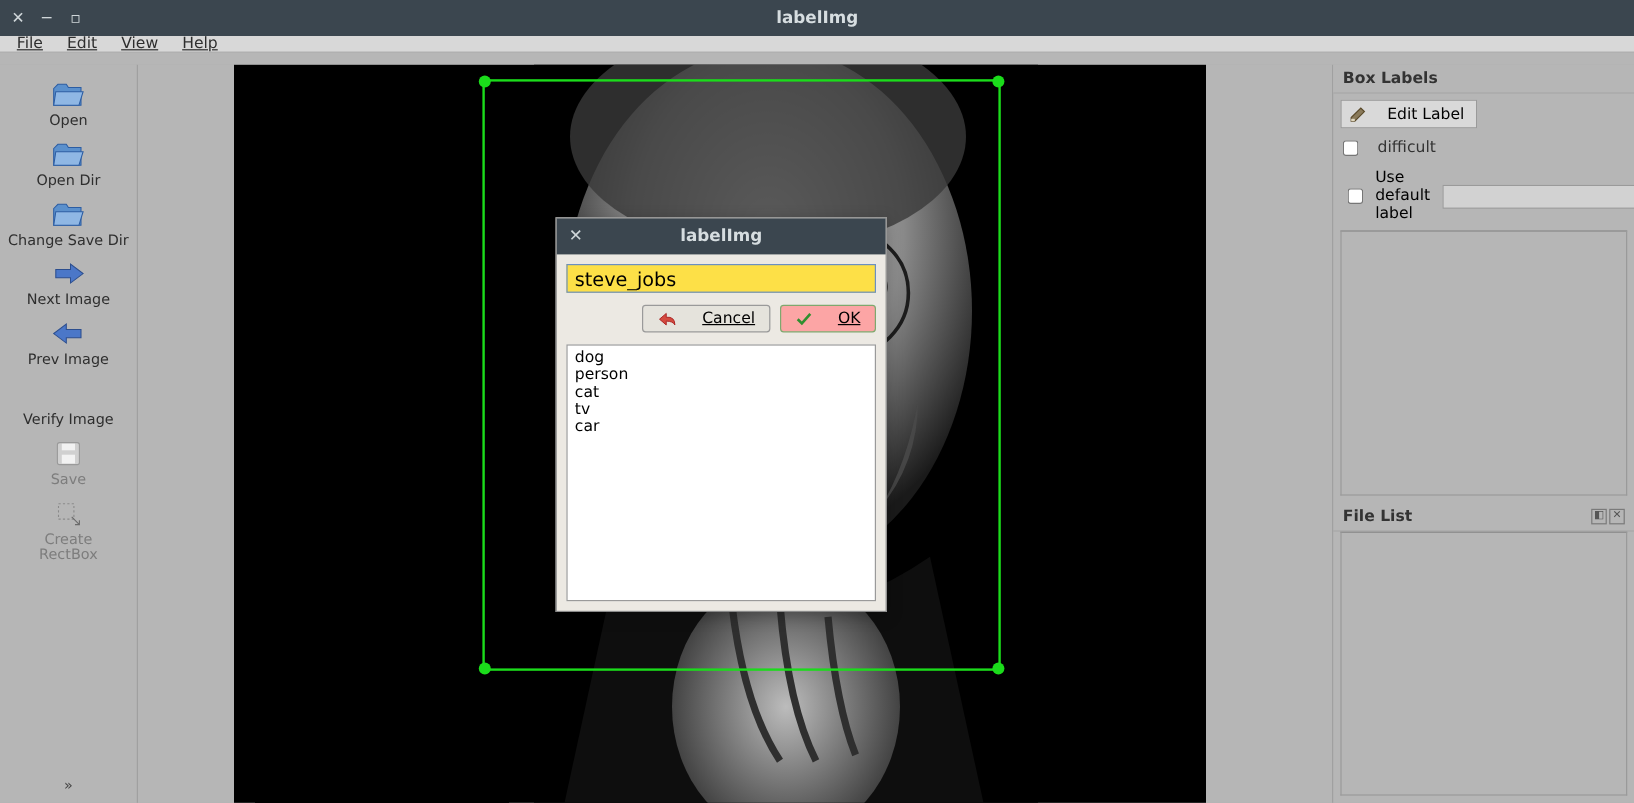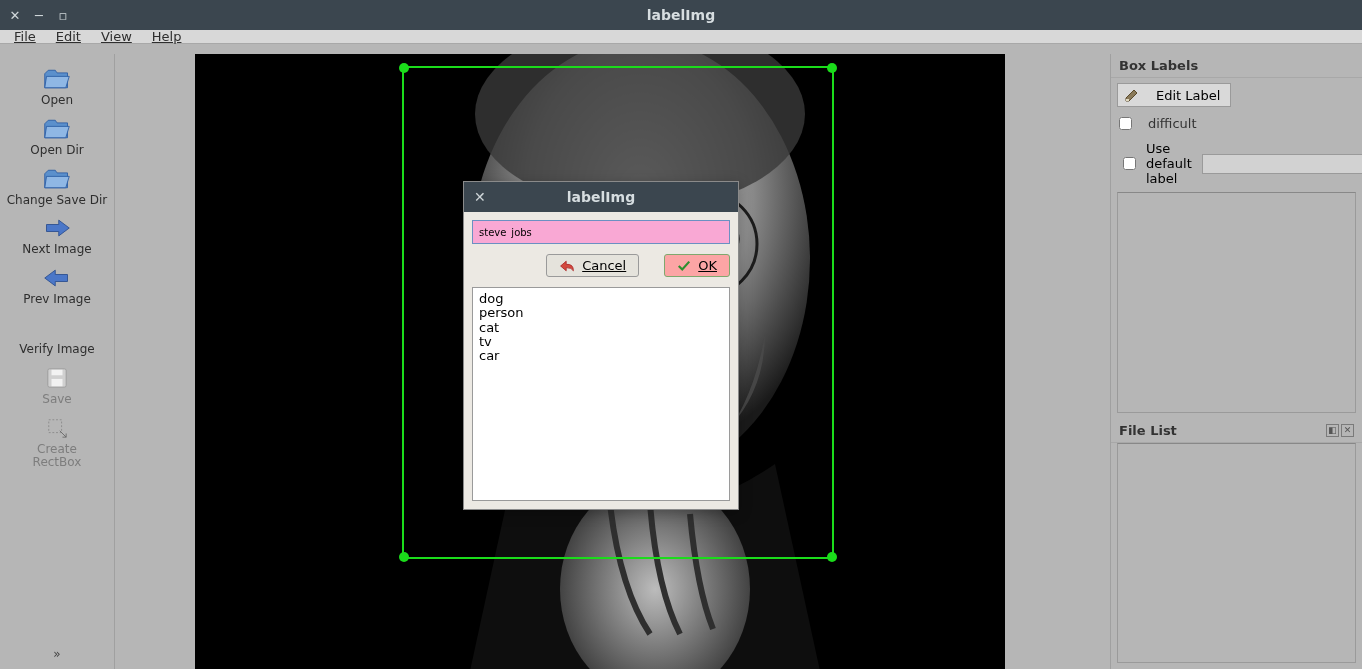--- a/index.html
+++ b/index.html
@@ -48,23 +48,23 @@
 .filelistheader { display: flex; align-items: center; padding: 4px 8px; border-bottom: 1px solid #a8a8a8; }
 .filelistheader .spacer { flex: 1; }
 .filelistheader .tinybtn { width: 13px; height: 13px; border: 1px solid #7a7a7a; margin-left: 2px; font-size: 9px; display: flex; align-items: center; justify-content: center; color: #555; cursor: pointer; }
 
 
 .dialog { position: absolute; width: 276px; background: #ece9e3; border: 1px solid #8a8a8a; box-shadow: 0 3px 12px rgba(0,0,0,.25); }
 .dlgtitlebar { height: 30px; background: #3b464f; display: flex; align-items: center; color: #d6dde0; position: relative; }
 .dlgclose { padding: 0 10px; cursor: pointer; font-size: 14px; color: #cfd6d9; }
 .dlgtitle { position: absolute; left: 0; right: 0; text-align: center; font-weight: 600; font-size: 14px; pointer-events: none; }
 .dlgbody { padding: 8px; }
-.dlginput { width: 100%; height: 24px; border: 1px solid #6b90c2; padding: 0 6px; font-size: 10px; font-family: inherit; background: #f9a8d4; outline: none; }
+.dlginput { width: 100%; height: 24px; border: 1px solid #6b90c2; padding: 0 6px; font-size: 16px; font-family: inherit; background: #fde047; outline: none; }
 .dlgbtns { display: flex; justify-content: flex-end; gap: 8px; margin-top: 10px; }
-.dlgbtn { display: inline-flex; align-items: center; gap: 7px; padding: 3px 12px; font-size: 13px; background: #e5e3dc; border: 1px solid #9a9a9a; border-radius: 3px; cursor: pointer; margin-left: 17px; }
+.dlgbtn { display: inline-flex; align-items: center; gap: 21px; padding: 3px 12px; font-size: 13px; background: #e5e3dc; border: 1px solid #9a9a9a; border-radius: 3px; cursor: pointer; }
 .dlgbtn.ok { background: #fca5a5; border-color: #7fa86e; }
 .dlglist { margin-top: 10px; background: #fff; border: 1px solid #9a9a9a; height: 214px; padding: 4px 6px; font-size: 13px; }
 .dlglist div { line-height: 1.1; cursor: pointer; }
 
 input[type="checkbox"] { width: 13px; height: 13px; }
 </style>
 </head>
 <body>
 
 <div class="titlebar">

